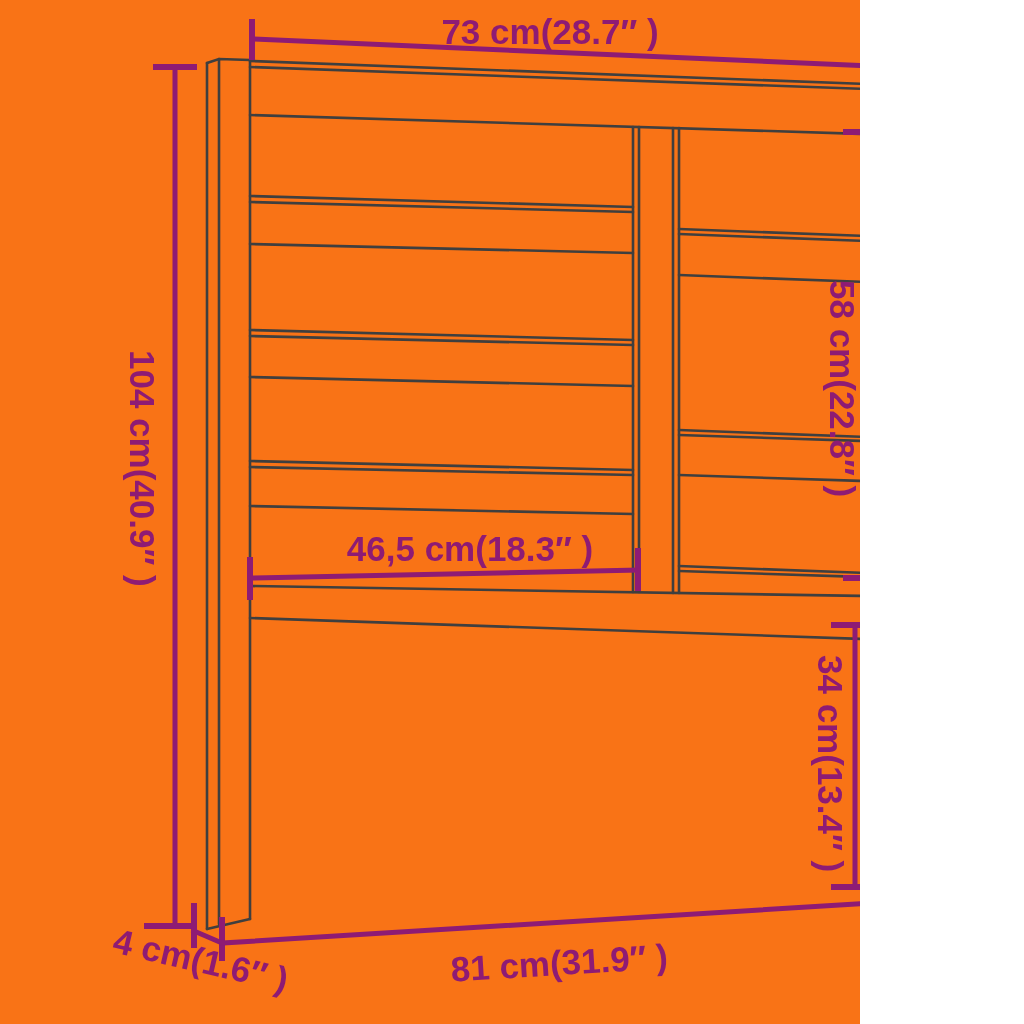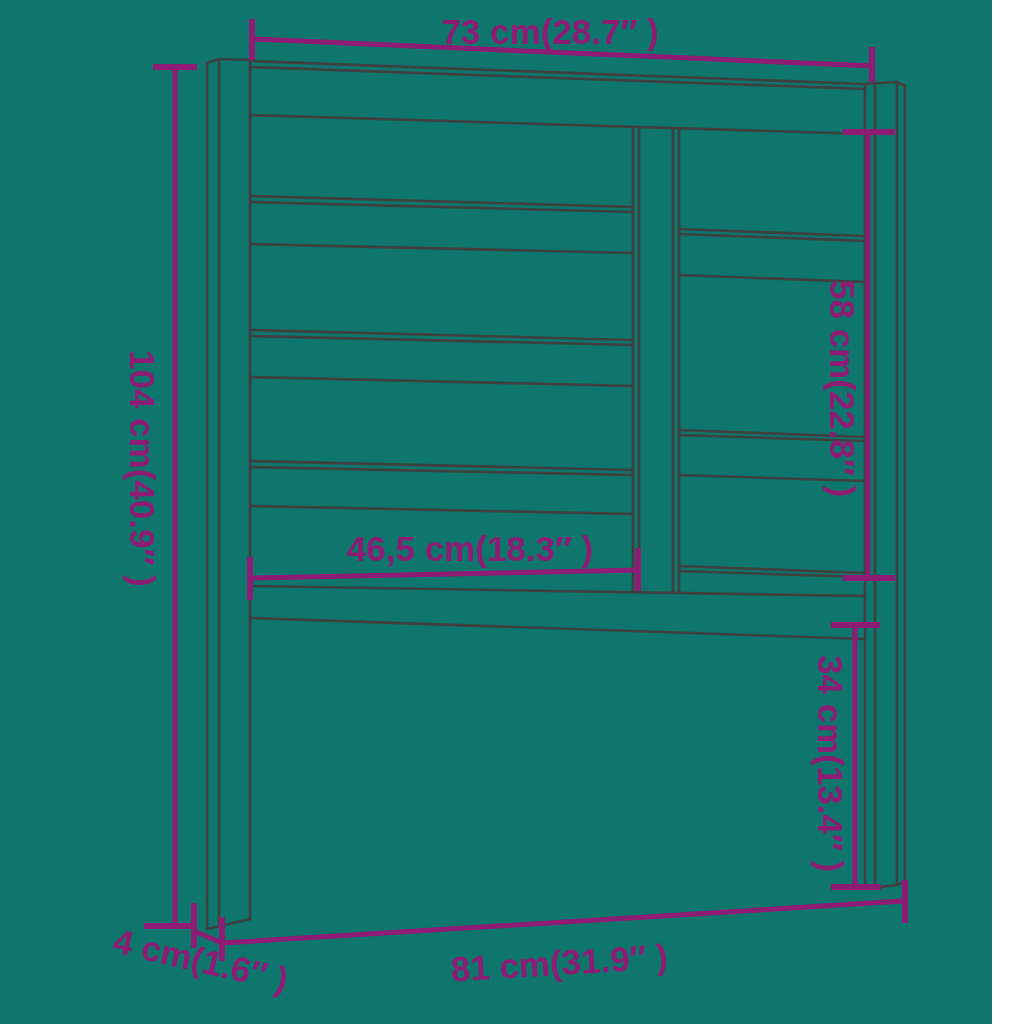--- a/index.html
+++ b/index.html
@@ -1,16 +1,16 @@
 <!DOCTYPE html>
 <html><head>
 <meta charset="utf-8">
 <style>
   html,body{margin:0;padding:0;background:#ffffff;}
-  .stage{position:relative;width:992px;height:1024px;background:#0f766e;overflow:hidden;
+  .stage{position:relative;width:860px;height:1024px;background:#f97316;overflow:hidden;
          font-family:"Liberation Sans", sans-serif;}
   svg text{font-family:"Liberation Sans", sans-serif;font-weight:bold;font-size:35px;}
 </style>
 </head>
 <body>
 
 <div class="stage">
 <svg width="1024" height="1024" viewBox="0 0 1024 1024">
 
   <g stroke="#3f3f3f" stroke-width="2.6" fill="none" stroke-linecap="round">

